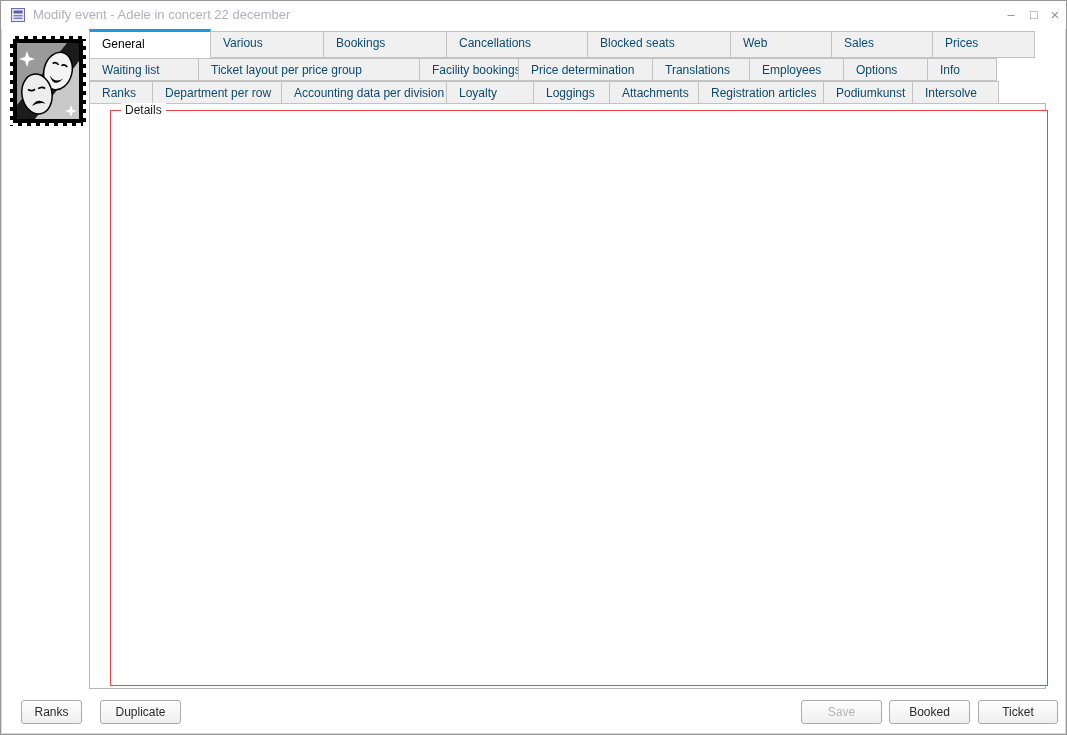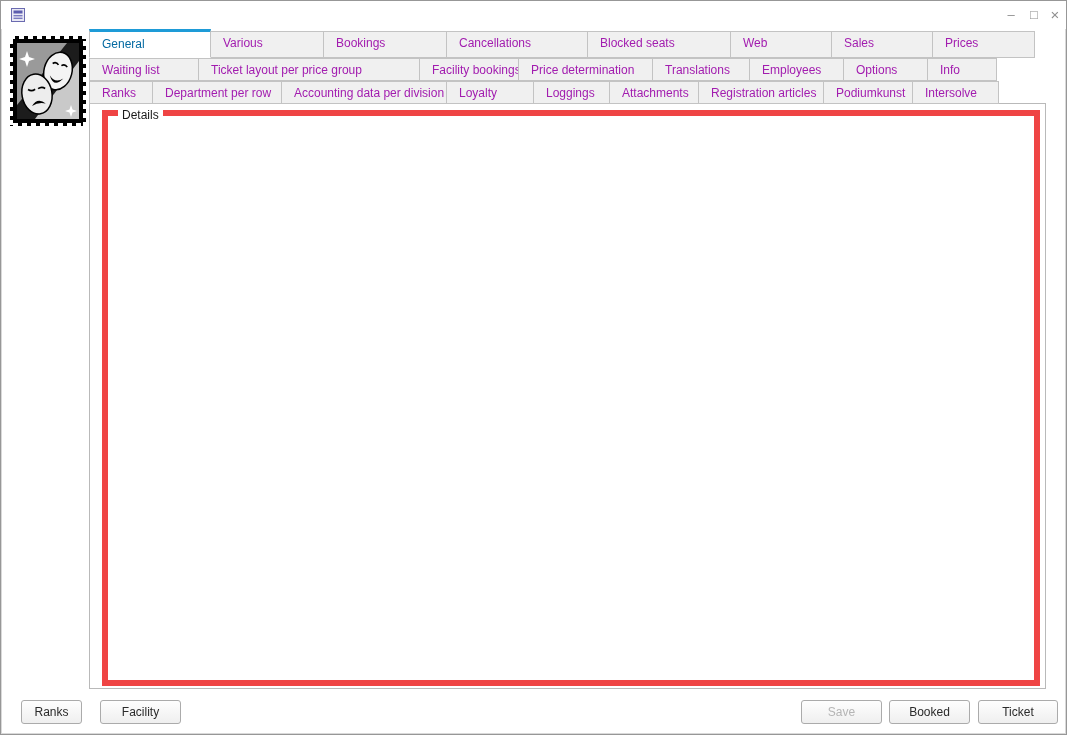--- a/index.html
+++ b/index.html
@@ -7,28 +7,28 @@
        border:1px solid #979797;box-shadow:inset 0 0 0 1px #d9d9d9;
        font-family:"Liberation Sans", sans-serif;font-size:12px;color:#1a1a1a;
        box-sizing:border-box;overflow:hidden;}
   .abs{position:absolute;box-sizing:border-box;}
   
   #titlebar{left:0;top:0;width:100%;height:28px;background:#fff;}
   #title-text{left:32px;top:6px;font-size:13px;color:#b3b0bb;}
   .winbtn{top:5px;width:20px;height:18px;text-align:center;color:#8f8f8f;font-size:13px;line-height:18px;cursor:default;}
   
   .tab{display:inline-block;vertical-align:top;height:100%;box-sizing:border-box;
-       border:1px solid #c3c3c3;background:#f0f0f0;color:#a21caf;
+       border:1px solid #c3c3c3;background:#f0f0f0;color:#0c4a6e;
        padding:4px 0 0 12px;overflow:hidden;white-space:nowrap;cursor:default;}
   .tabrow{white-space:nowrap;font-size:12px;}
-  .tab.active{background:#fff;color:#0369a1;border-top:3px solid #1e9bd7;border-bottom:1px solid #fff;
+  .tab.active{background:#fff;color:#000000;border-top:3px solid #1e9bd7;border-bottom:1px solid #fff;
        height:29px;margin-top:-2px;padding-top:5px;position:relative;z-index:3;}
   
   #tabpage{left:88px;top:102px;width:957px;height:586px;border:1px solid #b9b9b9;background:#fff;z-index:1;}
-  .groupbox{border:6px solid #ef4444;}
+  .groupbox{border:1px solid #ef4444;margin-left:8px;}
   .grouplabel{position:absolute;top:-8px;left:10px;background:#fff;padding:0 4px;font-size:12px;}
   
   .lbl{font-size:12px;color:#1a1a1a;white-space:nowrap;}
   .lbl.req{color:#d40000;text-decoration:underline;}
   .fld{border:1px solid #757575;background:#f4f4f4;padding:2px 4px;height:21px;
        font-size:12px;line-height:16px;white-space:nowrap;overflow:hidden;}
   .fld.light{border-color:#a9a9a9;}
   .fld.dis{color:#9e9e9e;background:#f2f2f2;border-color:#a9a9a9;}
   .fld.codeblue{color:#2323cc;}
   .dd .chev{position:absolute;right:5px;top:8px;width:0;height:0;
@@ -59,20 +59,21 @@
 
 <div id="win">
 
   <div class="abs" id="titlebar">
     <svg class="abs" style="left:10px;top:7px" width="14" height="14" viewBox="0 0 14 14">
       <rect x="0.5" y="0.5" width="13" height="13" fill="#e9e9f4" stroke="#6a6ab0"></rect>
       <rect x="2.5" y="2.5" width="9" height="3" fill="#5d5dae"></rect>
       <rect x="2.5" y="7" width="9" height="1.4" fill="#7a7ac0"></rect>
       <rect x="2.5" y="9.6" width="9" height="1.4" fill="#7a7ac0"></rect>
     </svg>
+    <div class="abs" id="title-text">Modify event - Adele in concert 22 december</div>
     <div class="abs winbtn" style="left:1000px">–</div>
     <div class="abs winbtn" style="left:1023px">□</div>
     <div class="abs winbtn" style="left:1044px;font-size:15px">×</div>
   </div>
 
   <svg class="abs" style="left:8px;top:34px" width="78" height="92" viewBox="0 0 78 92">
     <rect x="1" y="1" width="76" height="90" fill="#000"></rect>
     <rect x="1" y="1" width="76" height="90" fill="none" stroke="#fff" stroke-width="6" stroke-dasharray="5 4"></rect>
     <rect x="8" y="8" width="62" height="76" fill="#1c1c1c"></rect>
     <polygon points="8,8 58,8 8,70" fill="#9a9a9a"></polygon>
@@ -215,18 +216,18 @@
         <div class="abs sfld" style="left: 475px; top: 136px; width: 93px;">0</div>
         <div class="abs lbl" style="left: 302px; top: 162px;">= Remaining places</div>
         <div class="abs sfld" style="left: 475px; top: 160px; width: 93px;">0</div>
       </div>
     <div class="abs" id="status-divider" style="left:5px;top:178px;width:566px"></div>
     <div class="abs lbl" style="left:7px;top:188px">= Remaining visitors</div>
     <div class="abs sfld" style="left:164px;top:186px;width:86px">1790</div>
   </div>
 
   <div class="abs btn" style="left:20px;top:699px;width:61px">Ranks</div>
-  <div class="abs btn" style="left:99px;top:699px;width:81px">Facility</div>
+  <div class="abs btn" style="left:99px;top:699px;width:81px">Duplicate</div>
   <div class="abs btn dis" style="left:800px;top:699px;width:81px">Save</div>
   <div class="abs btn" style="left:888px;top:699px;width:81px">Booked</div>
   <div class="abs btn" style="left:977px;top:699px;width:80px">Ticket</div>
 
 </div>
 
 </body></html>

